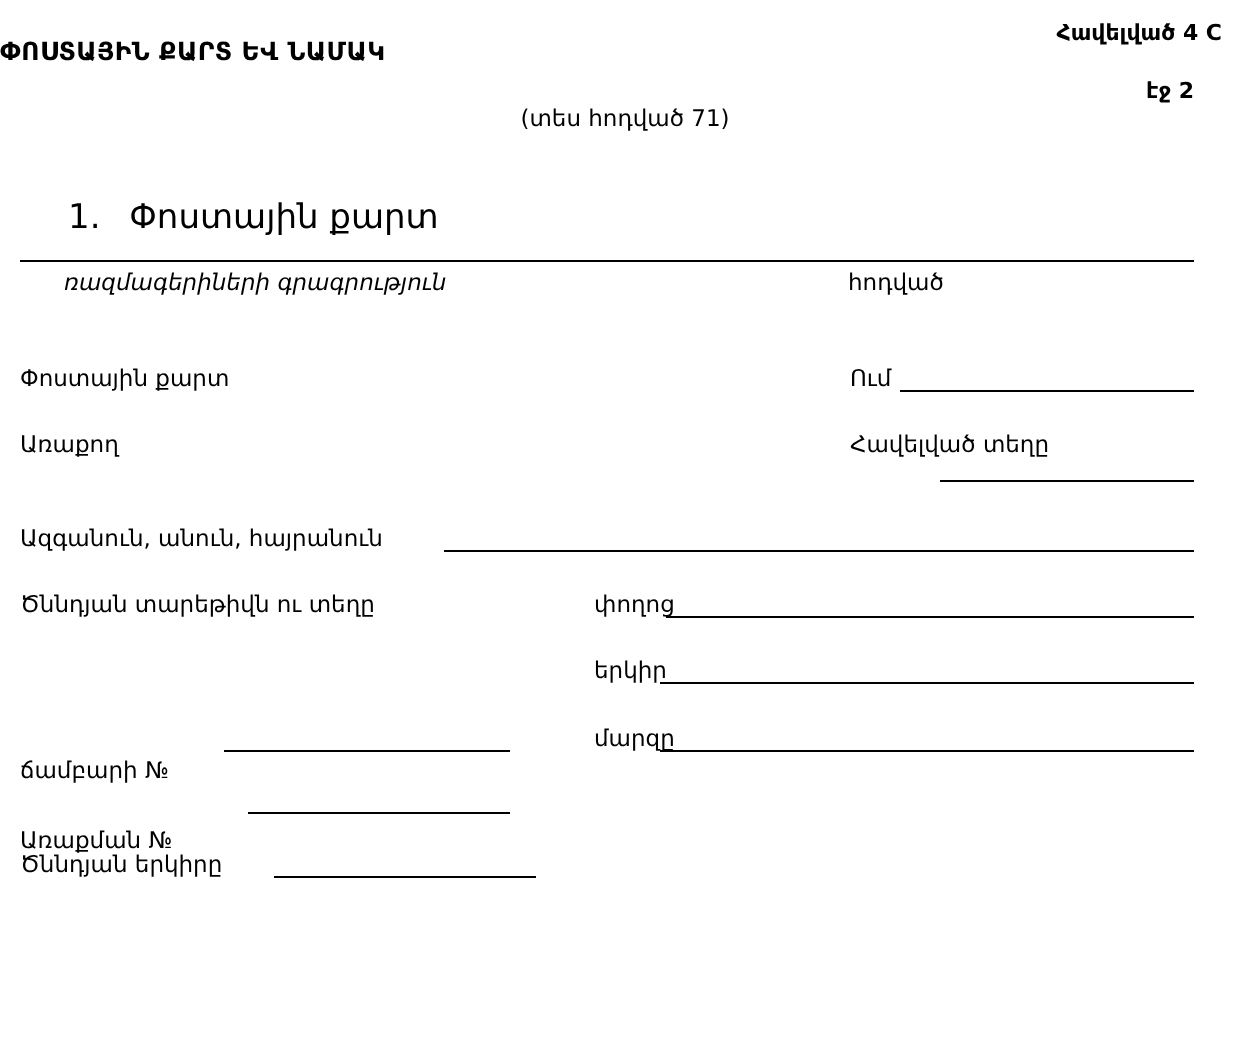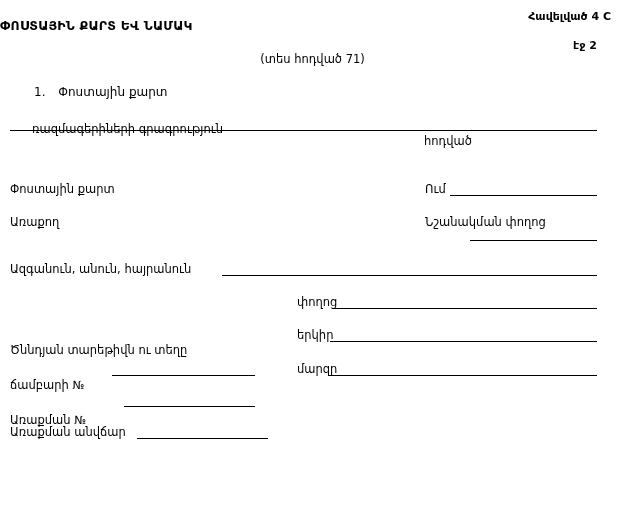--- a/index.html
+++ b/index.html
@@ -47,22 +47,22 @@
     position: absolute;
     left: 0;
     right: 0;
     top: 52px;
     text-align: center;
     font-size: 11.5px;
   }
   .section-num {
     position: absolute;
     left: 34px;
-    top: 85px;
-    font-size: 12px;
+    top: 99px;
+    font-size: 17px;
   }
   .section-num .num {
     margin-right: 9px;
   }
 
   
   .lbl {
     position: absolute;
     font-size: 11.5px;
     white-space: nowrap;
@@ -87,45 +87,45 @@
   <div class="doc-title">ՓՈՍՏԱՅԻՆ ՔԱՐՏ ԵՎ ՆԱՄԱԿ</div>
   <div class="doc-subtitle">(տես հոդված 71)</div>
 
   <div class="section-num">
     <span class="num">1.</span>
     <span>Փոստային քարտ</span>
   </div>
 
   <div class="rule" style="left:10px; top:130px; width:587px;"></div>
 
-  <div class="lbl" style="left:32px; top:122px;">ռազմագերիների գրագրություն</div>
+  <div class="lbl" style="left:32px; top:134px;font-style:italic;">ռազմագերիների գրագրություն</div>
   <div class="lbl" style="left:424px; top:134px;">հոդված</div>
 
   <div class="lbl" style="left:10px; top:182px;">Փոստային քարտ</div>
   <div class="lbl" style="left:425px; top:182px;">Ում</div>
   <div class="rule" style="left:450px; top:195px; width:147px;"></div>
 
   <div class="lbl" style="left:10px; top:215px;">Առաքող</div>
-  <div class="lbl" style="left:425px; top:215px;">Նշանակման փողոց</div>
+  <div class="lbl" style="left:425px; top:215px;">Հավելված տեղը</div>
   <div class="rule" style="left:470px; top:240px; width:127px;"></div>
 
   <div class="lbl" style="left:10px; top:262px;">Ազգանուն, անուն, հայրանուն</div>
   <div class="rule" style="left:222px; top:275px; width:375px;"></div>
 
-  <div class="lbl" style="left:10px; top:295px;margin-top:48px;">Ծննդյան տարեթիվն ու տեղը</div>
+  <div class="lbl" style="left:10px; top:295px;">Ծննդյան տարեթիվն ու տեղը</div>
   <div class="lbl" style="left:297px; top:295px;">փողոց</div>
   <div class="rule" style="left:333px; top:308px; width:264px;"></div>
 
   <div class="lbl" style="left:297px; top:328px;">երկիր</div>
   <div class="rule" style="left:330px; top:341px; width:267px;"></div>
 
   <div class="lbl" style="left:10px; top:362px;margin-top:16px;">ճամբարի № </div>
   <div class="rule" style="left:112px; top:375px; width:143px;"></div>
   <div class="lbl" style="left:297px; top:362px;">մարզը</div>
   <div class="rule" style="left:330px; top:375px; width:267px;"></div>
 
   <div class="lbl" style="left:10px; top:413px;text-align:center;">Առաքման № </div>
   <div class="rule" style="left:124px; top:406px; width:131px;"></div>
 
-  <div class="lbl" style="left:10px; top:425px;">Առաքման անվճար</div>
+  <div class="lbl" style="left:10px; top:425px;">Ծննդյան երկիրը</div>
   <div class="rule" style="left:137px; top:438px; width:131px;"></div>
 
 </div>
 
 </body></html>

